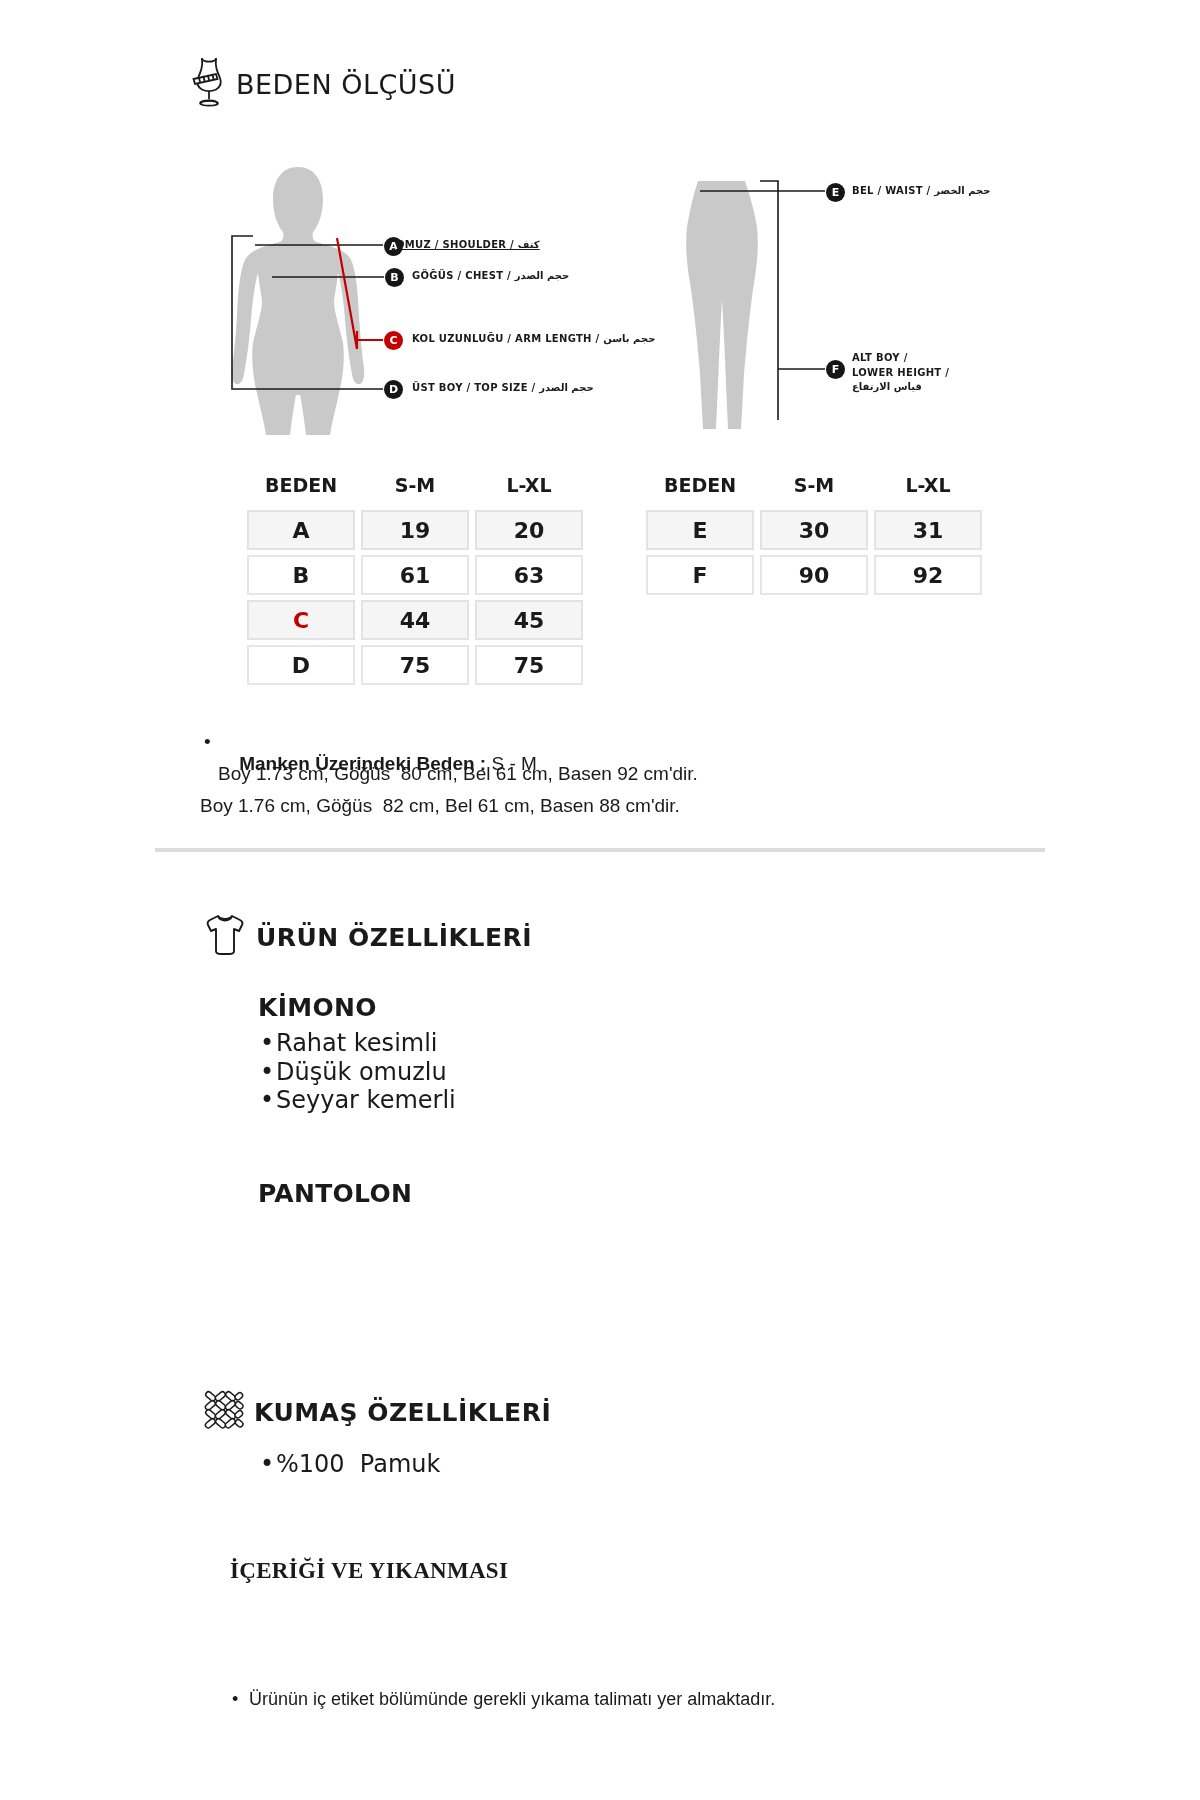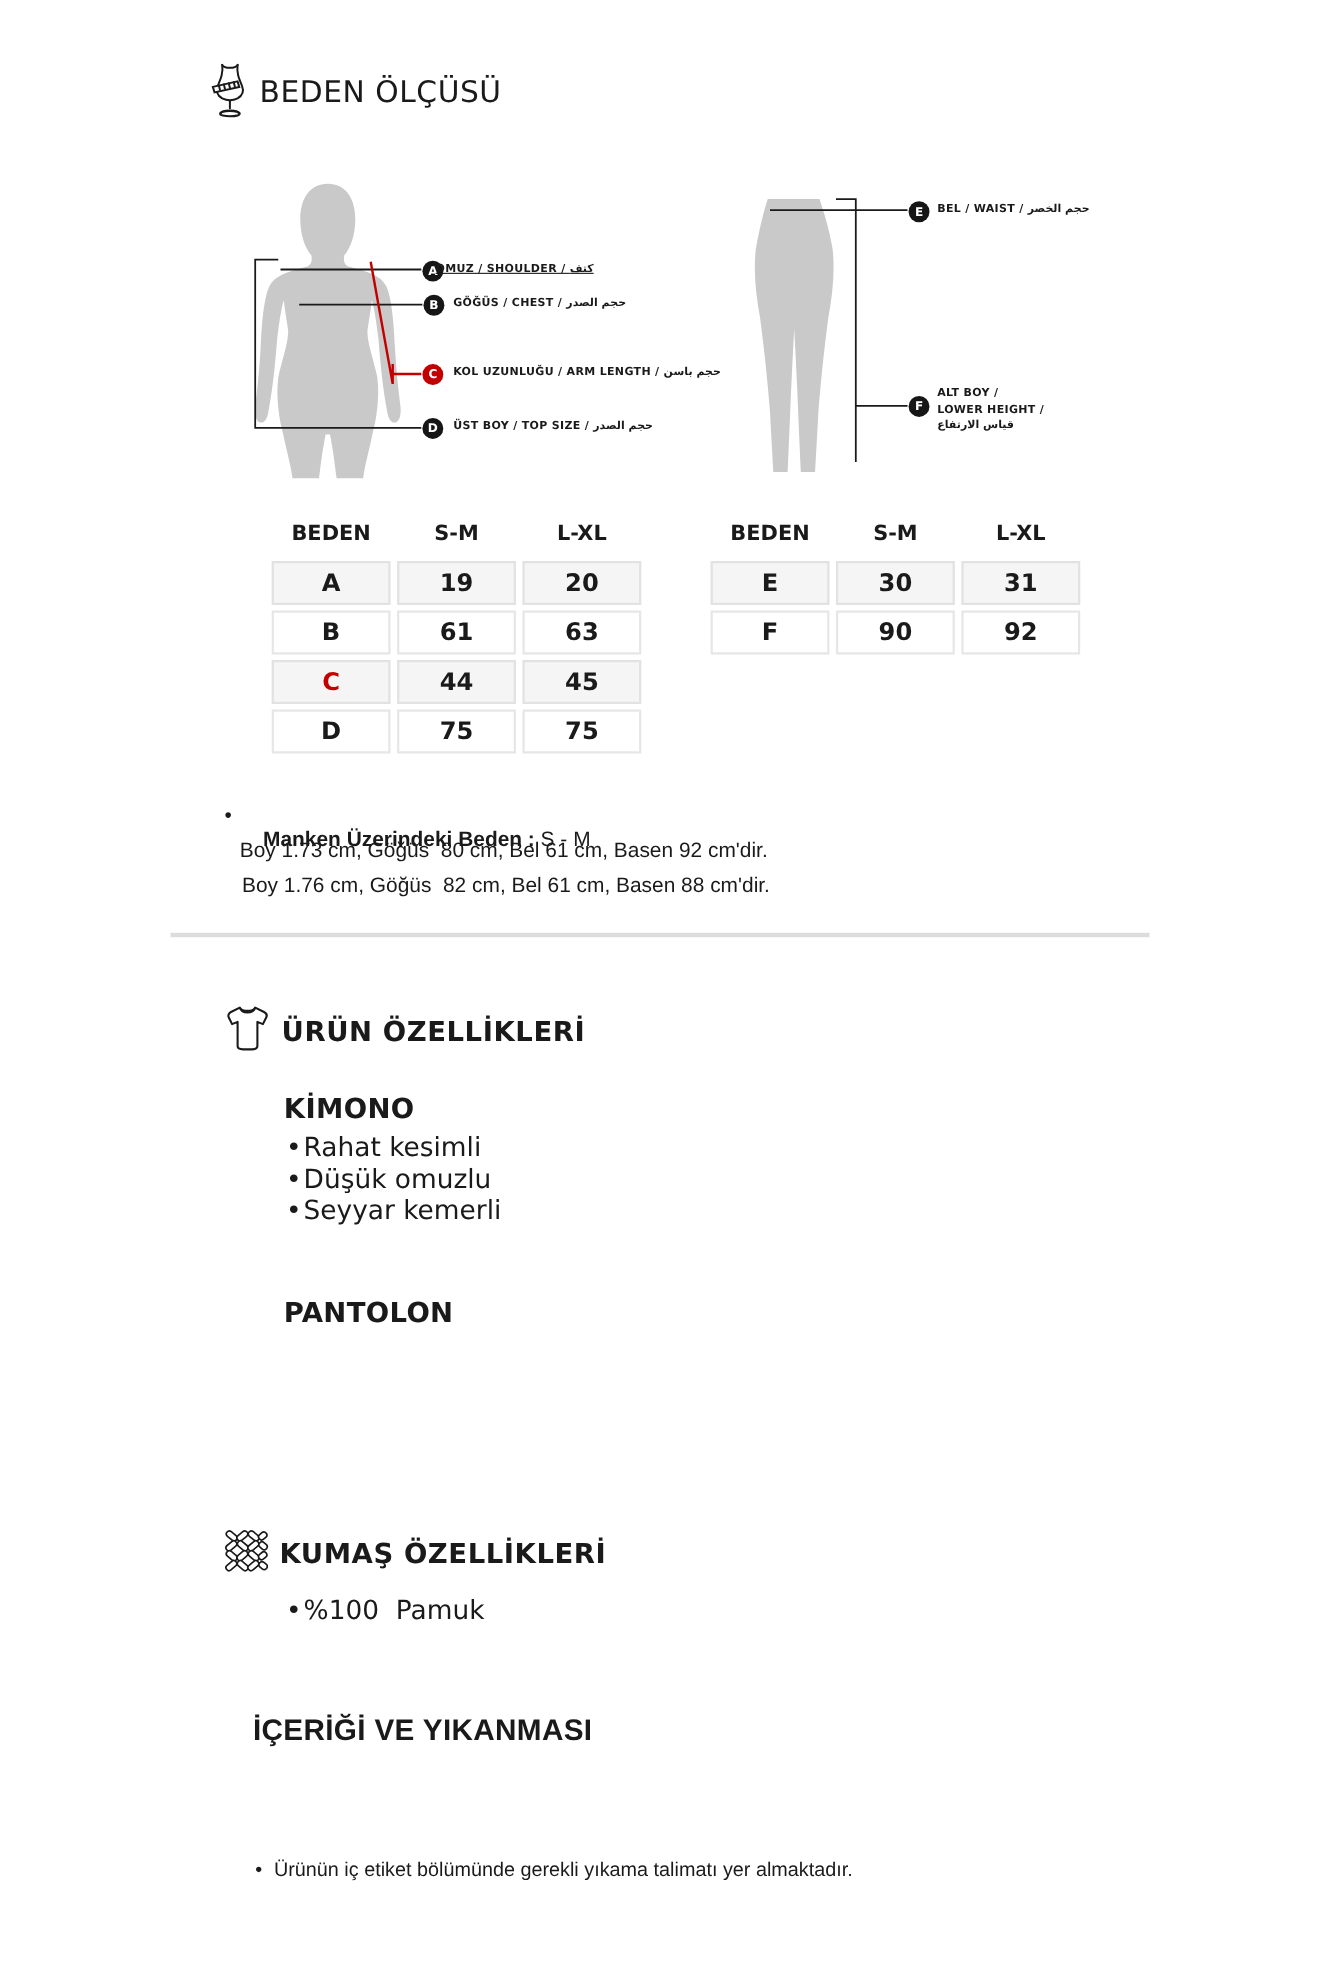--- a/index.html
+++ b/index.html
@@ -35,21 +35,21 @@
   .manken-bullet::before{content:"•";position:absolute;left:0;top:0;}
 
   .divider{background:#dcdcdc;}
 
   .sec-hdr{display:flex;align-items:center;gap:10px;}
   .sec-hdr-title{font-size:25px;font-weight:bold;letter-spacing:.5px;}
   .group-title{font-size:25px;font-weight:bold;letter-spacing:.3px;}
   .feat-item{position:relative;padding-left:16px;font-size:24px;line-height:28.5px;white-space:pre-wrap;}
   .feat-item::before{content:"•";position:absolute;left:0;}
 
-  .care-hdr{font-size:27px;font-weight:bold;letter-spacing:.3px;}
+  .care-hdr{font-size:23px;font-weight:bold;letter-spacing:.3px;font-family:Liberation Serif, serif;}
   .care-item{position:relative;padding-left:17px;font-size:18px;line-height:30px;}
   .care-item::before{content:"•";position:absolute;left:0;}
 
   svg.lineart{stroke:#1a1a1a;fill:none;}
 </style>
 </head>
 <body>
 
 <div id="page">
 
@@ -208,21 +208,21 @@
       <td>90</td>
       <td>92</td>
     </tr>
   </tbody>
     </table>
 
   <div class="abs cond manken manken-bullet" style="left:204px;top:731px;">
     <b>Manken Üzerindeki Beden :</b><span> S - M</span>
   </div>
   <div class="abs cond manken" style="left:218px;top:763px;">Boy 1.73 cm, Göğüs  80 cm, Bel 61 cm, Basen 92 cm'dir.</div>
-  <div class="abs cond manken" style="left:220px;top:795px;text-align:right;">Boy 1.76 cm, Göğüs  82 cm, Bel 61 cm, Basen 88 cm'dir.</div>
+  <div class="abs cond manken" style="left:200px;top:795px;text-align:right;">Boy 1.76 cm, Göğüs  82 cm, Bel 61 cm, Basen 88 cm'dir.</div>
 
   <div class="abs divider" style="left:155px;top:848px;width:890px;height:4px;"></div>
 
   <div class="abs sec-hdr" style="left:204px;top:912px;text-align:right;">
     <span>
       <svg width="42" height="46" viewBox="0 0 42 46" class="lineart" stroke-width="1.9" stroke-linejoin="round">
         <path d="M14,4 C16,8 26,8 28,4 L36,8 C38,9 39,11 38,13 L35,19 L30,17 L30,39 C30,41 28,42 25,42 L17,42 C14,42 12,41 12,39 L12,17 L7,19 L4,13 C3,11 4,9 6,8 Z"></path>
         <path d="M14,4 C16,10 26,10 28,4"></path>
       </svg>
     </span>

